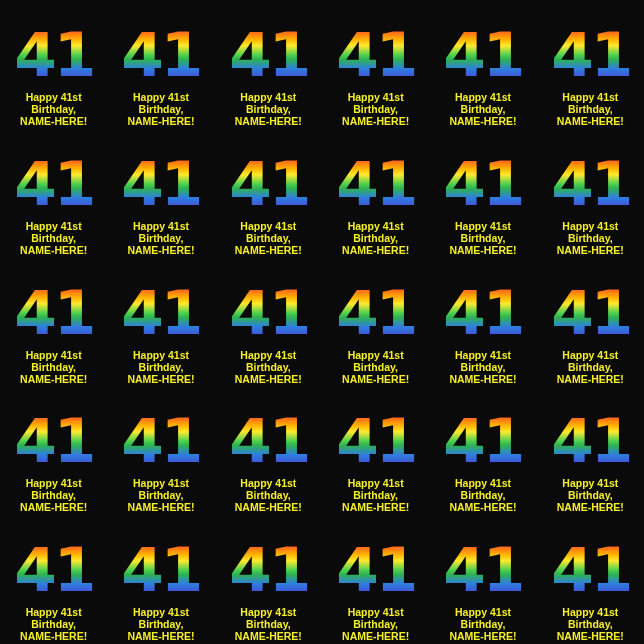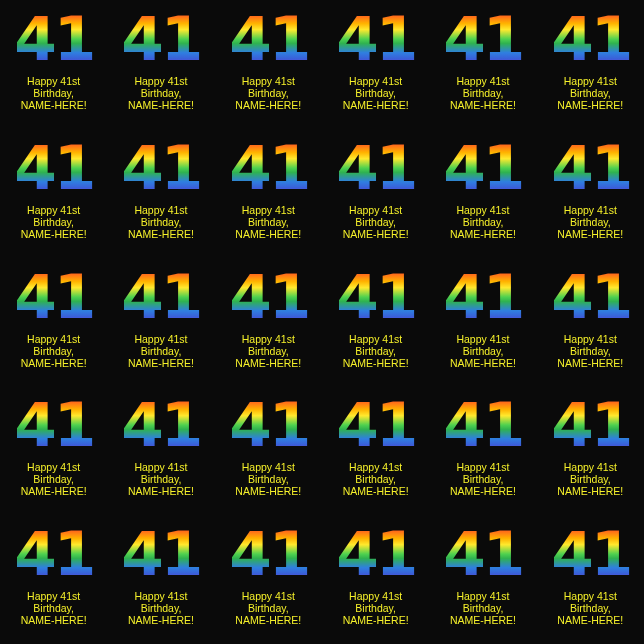--- a/index.html
+++ b/index.html
@@ -28,21 +28,21 @@
     display: grid;
     grid-template-columns: repeat(6, 1fr);
     grid-template-rows: repeat(5, 1fr);
   }
   .cell {
     position: relative;
     display: flex;
     flex-direction: column;
     align-items: center;
     justify-content: flex-start;
-    padding-top: 8px;
+    padding-top: 24px;
     box-sizing: border-box;
     overflow: hidden;
   }
   .numwrap {
     position: relative;
     height: 62px;
     line-height: 62px;
     display: block;
   }
   .num {
@@ -70,21 +70,21 @@
     background-clip: text;
     color: transparent;
     -webkit-text-fill-color: transparent;
     display: inline-block;
     transform: scaleX(1.02);
   }
   .msg {
     margin-top: 5px;
     color: #f5f02a;
     font-family: "Liberation Sans", sans-serif;
-    font-weight: normal;
+    font-weight: bold;
     font-size: 10.5px;
     line-height: 12px;
     text-align: center;
     white-space: nowrap;
   }
   .msg .l1 { display: block; }
   .msg .l2 { display: block; }
   .msg .l3 { display: block; }
   
   .cell.c0 { padding-left: 0px; }

